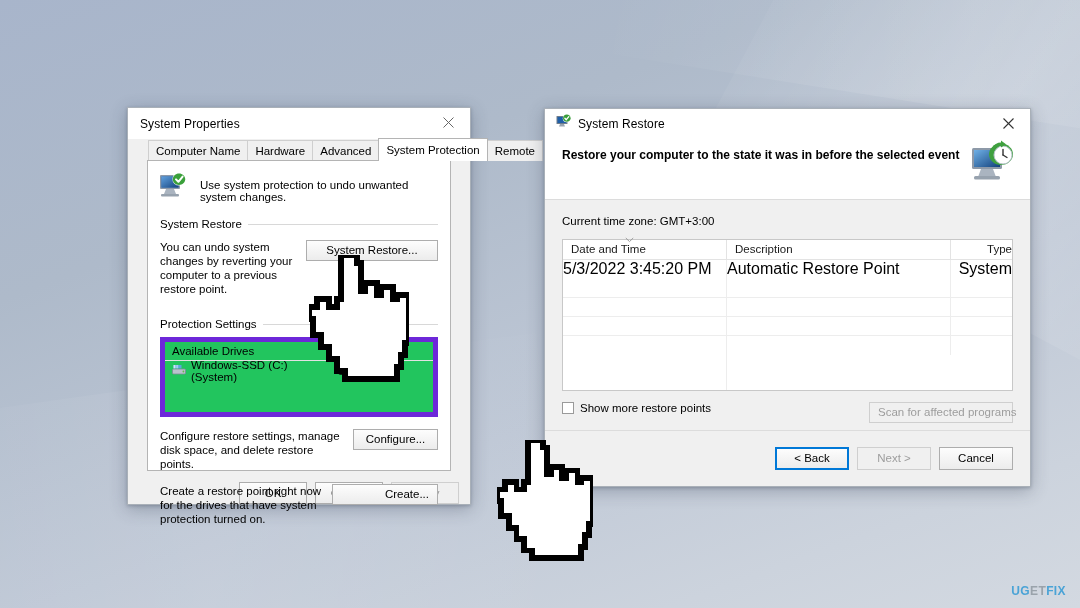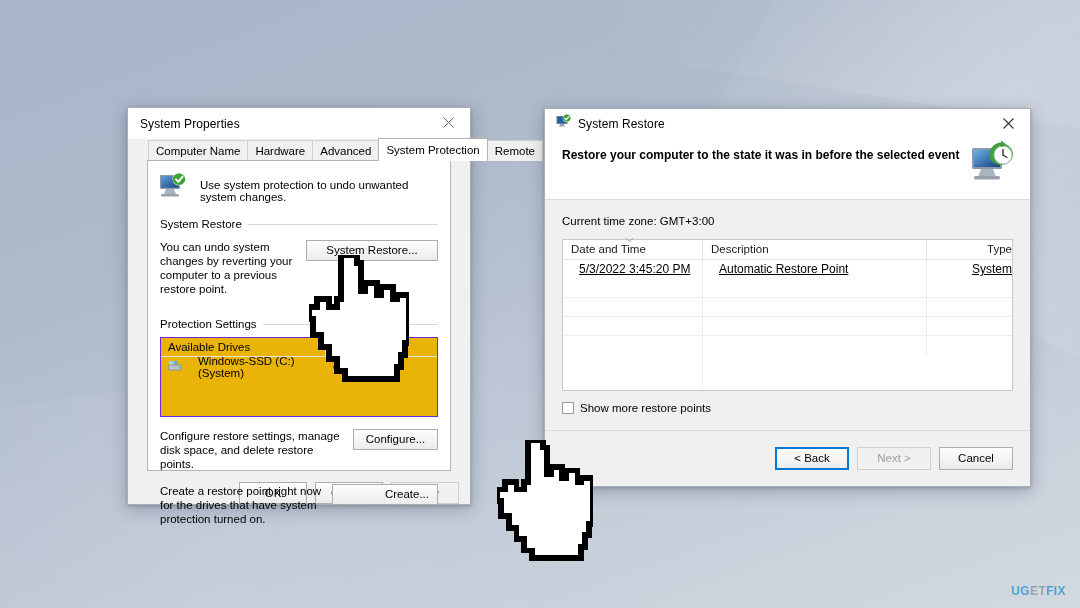--- a/index.html
+++ b/index.html
@@ -130,39 +130,39 @@
     padding: 0 8px;
     line-height: 19px;
     text-align: center;
     white-space: nowrap;
   }
   .btn.wide { width: 132px; }
   .btn.disabled { color: #9d9d9d; background: #f0f0f0; border-color: #cfcfcf; }
 
   .listbox {
     margin: 7px 12px 0 12px;
-    border: 1px solid #6d28d9;
-    background: #eab308;
+    border: 5px solid #6d28d9;
+    background: #22c55e;
     height: 80px;
   }
   .listhdr {
     display: flex;
     border-bottom: 1px solid #e2e2e2;
     height: 19px;
     align-items: center;
     font-size: 11.5px;
     color: #000;
   }
   .listhdr .c1 { width: 165px; padding-left: 7px; border-right: 1px solid #e2e2e2; height: 19px; line-height: 18px;}
   .listhdr .c2 { padding-left: 7px; height: 19px; line-height: 18px; }
   .listrow {
     display: flex; align-items: center;
     height: 19px; font-size: 11.5px; color: #000;
   }
-  .listrow .c1 { width: 165px; padding-left: 7px; display: flex; align-items: center; gap: 16px; }
+  .listrow .c1 { width: 165px; padding-left: 7px; display: flex; align-items: center; gap: 5px; }
   .listrow .c2 { padding-left: 7px; }
 
   .sp-footer {
     height: 44px;
     display: flex;
     align-items: center;
     justify-content: flex-end;
     gap: 8px;
     padding: 0 11px 0 0;
   }
@@ -201,33 +201,32 @@
   }
   .rp-hdr { display: flex; height: 20px; border-bottom: 1px solid #e3e3e3; position: relative; }
   .rp-hdr > div {
     font-size: 11.5px; color: #1a1a1a;
     padding-left: 8px;
     line-height: 19px;
     border-right: 1px solid #e3e3e3;
     position: relative;
   }
   .rp-hdr > div:last-child { border-right: none; }
-  .rp-c1 { width: 140px; }
+  .rp-c1 { width: 164px; }
   .rp-c2 { width: 224px; }
   .rp-c3 { flex: 1; text-align: right; }
   .sortmark {
     position: absolute; left: 62px; top: -4px;
     color: #8a8a8a; font-size: 9px; line-height: 9px;
   }
   .rp-row { display: flex; height: 19px; }
   .rp-row > div {
-    font-size: 12px; color: #000;
-    padding-left: 16px; line-height: 18px;
+    font-size: 16px; color: #000;
+    padding-left: 0; line-height: 18px;
     border-right: 1px solid #ededed;
-    text-decoration: underline;
   }
   .rp-row > div:last-child { border-right: none; }
   .rp-blank { display: flex; height: 19px; border-bottom: 1px solid #ededed; }
   .rp-blank > div { border-right: 1px solid #ededed; }
   .rp-blank > div:last-child { border-right: none; }
 
   .sr-opts {
     display: flex; align-items: flex-start; justify-content: space-between;
     padding: 11px 0 0 0;
   }
@@ -466,20 +465,21 @@
             <div class="rp-c2"></div>
             <div class="rp-c3"></div>
           </div>
       </div>
 
       <div class="sr-opts">
         <label class="chkwrap">
           <span class="chk"></span>
           <span>Show more restore points</span>
         </label>
+        <span class="btn disabled">Scan for affected programs</span>
       </div>
     </div>
 
     <div class="sr-footer">
       <span class="btn focus">&lt; Back</span>
       <span class="btn disabled">Next &gt;</span>
       <span class="btn">Cancel</span>
     </div>
   </div>
 

